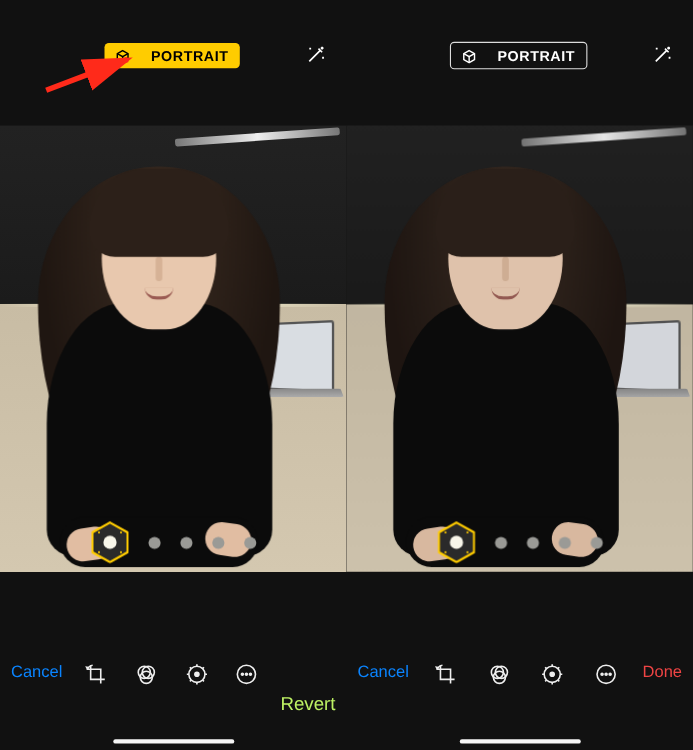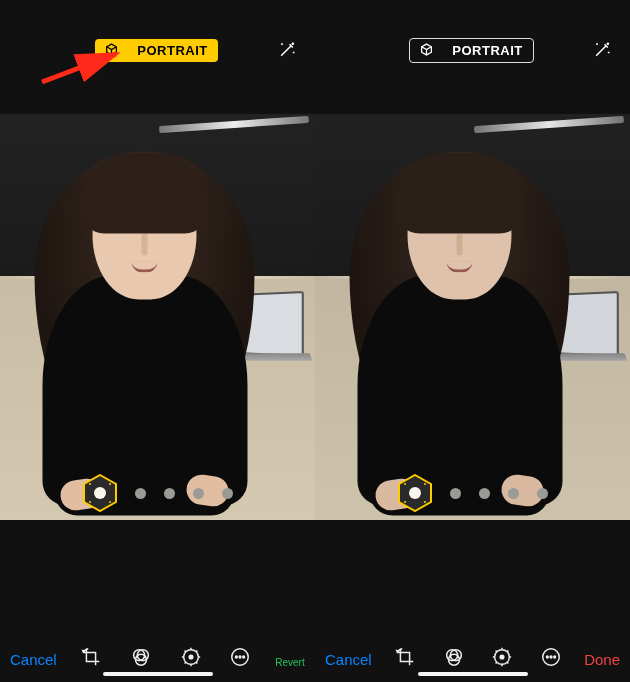--- a/index.html
+++ b/index.html
@@ -1,33 +1,33 @@
 <!DOCTYPE html>
 <html><head>
 <meta charset="utf-8">
 <style>
   html,body{margin:0;padding:0;background:#111;width:630px;height:682px;overflow:hidden;font-family:-apple-system,Helvetica,Arial,sans-serif;}
   .stage{position:relative;width:630px;height:682px;}
   .half{position:absolute;top:0;width:315px;height:682px;}
   .left{left:0;}
   .right{left:315px;}
   .topbar{position:absolute;top:0;left:0;right:0;height:100px;display:flex;align-items:center;justify-content:space-between;padding:0 18px;box-sizing:border-box;}
-  .badge{display:flex;align-items:flex-start;gap:19px;font-size:13px;font-weight:700;letter-spacing:0.5px;padding:4px 10px;border-radius:4px;}
+  .badge{display:flex;align-items:flex-end;gap:19px;font-size:13px;font-weight:700;letter-spacing:0.5px;padding:4px 10px;border-radius:4px;}
   .badge.on{background:#ffcc00;color:#000;}
   .badge.off{border:1px solid #ddd;color:#fff;background:transparent;}
   .wand{color:#fff;font-size:18px;}
   .svgicon{display:block;}
   .photo{position:absolute;top:114px;left:0;right:0;height:406px;overflow:hidden;}
   .dots{position:absolute;left:0;right:0;bottom:8px;display:flex;gap:18px;justify-content:center;align-items:center;}
   .dot{width:11px;height:11px;border-radius:50%;background:#9a9a96;}
   .hex{width:34px;height:38px;}
-  .toolbar{position:absolute;left:0;right:0;bottom:0;height:80px;display:flex;align-items:flex-end;justify-content:space-between;padding:0 10px 14px;box-sizing:border-box;}
+  .toolbar{position:absolute;left:0;right:0;bottom:0;height:80px;display:flex;align-items:flex-start;justify-content:space-between;padding:0 10px 14px;box-sizing:border-box;}
   .tbtn{color:#eee;font-size:14px;display:flex;align-items:center;justify-content:center;min-width:30px;}
   .cancel{color:#0a84ff;font-size:15px;}
-  .revert{color:#22c55e;font-size:10px;}
+  .revert{color:#bef264;font-size:17px;margin-top:28px;}
   .done{color:#ef4444;font-size:15px;}
   .homebar{position:absolute;bottom:6px;left:50%;transform:translateX(-50%);width:110px;height:4px;border-radius:3px;background:#f5f5f5;}
   .arrow{position:absolute;top:48px;left:38px;pointer-events:none;}
   
   .scene{position:absolute;inset:0;background:linear-gradient(#1a1b1a 0%,#1c1d1b 40%,#c8bca4 40%,#d4c8b0 100%);}
   .window{position:absolute;top:0;left:0;right:0;height:40%;background:linear-gradient(180deg,#222 0%,#1b1b1b 100%);}
   .ceilingLight{position:absolute;top:7px;right:6px;width:150px;height:7px;background:linear-gradient(90deg,#777,#eee,#777);transform:rotate(-4deg);border-radius:2px;}
   .tablelight{position:absolute;top:40%;left:0;right:0;height:3px;background:linear-gradient(90deg,rgba(255,255,220,0) 0%,rgba(255,255,220,.9) 50%,rgba(255,255,220,0) 100%);}
   .laptop{position:absolute;right:4px;top:44%;width:120px;height:84px;}
   .lscreen{position:absolute;top:0;right:6px;width:88px;height:58px;background:#d9dde2;border:2px solid #555;border-radius:3px;transform:perspective(300px) rotateY(-24deg);}

